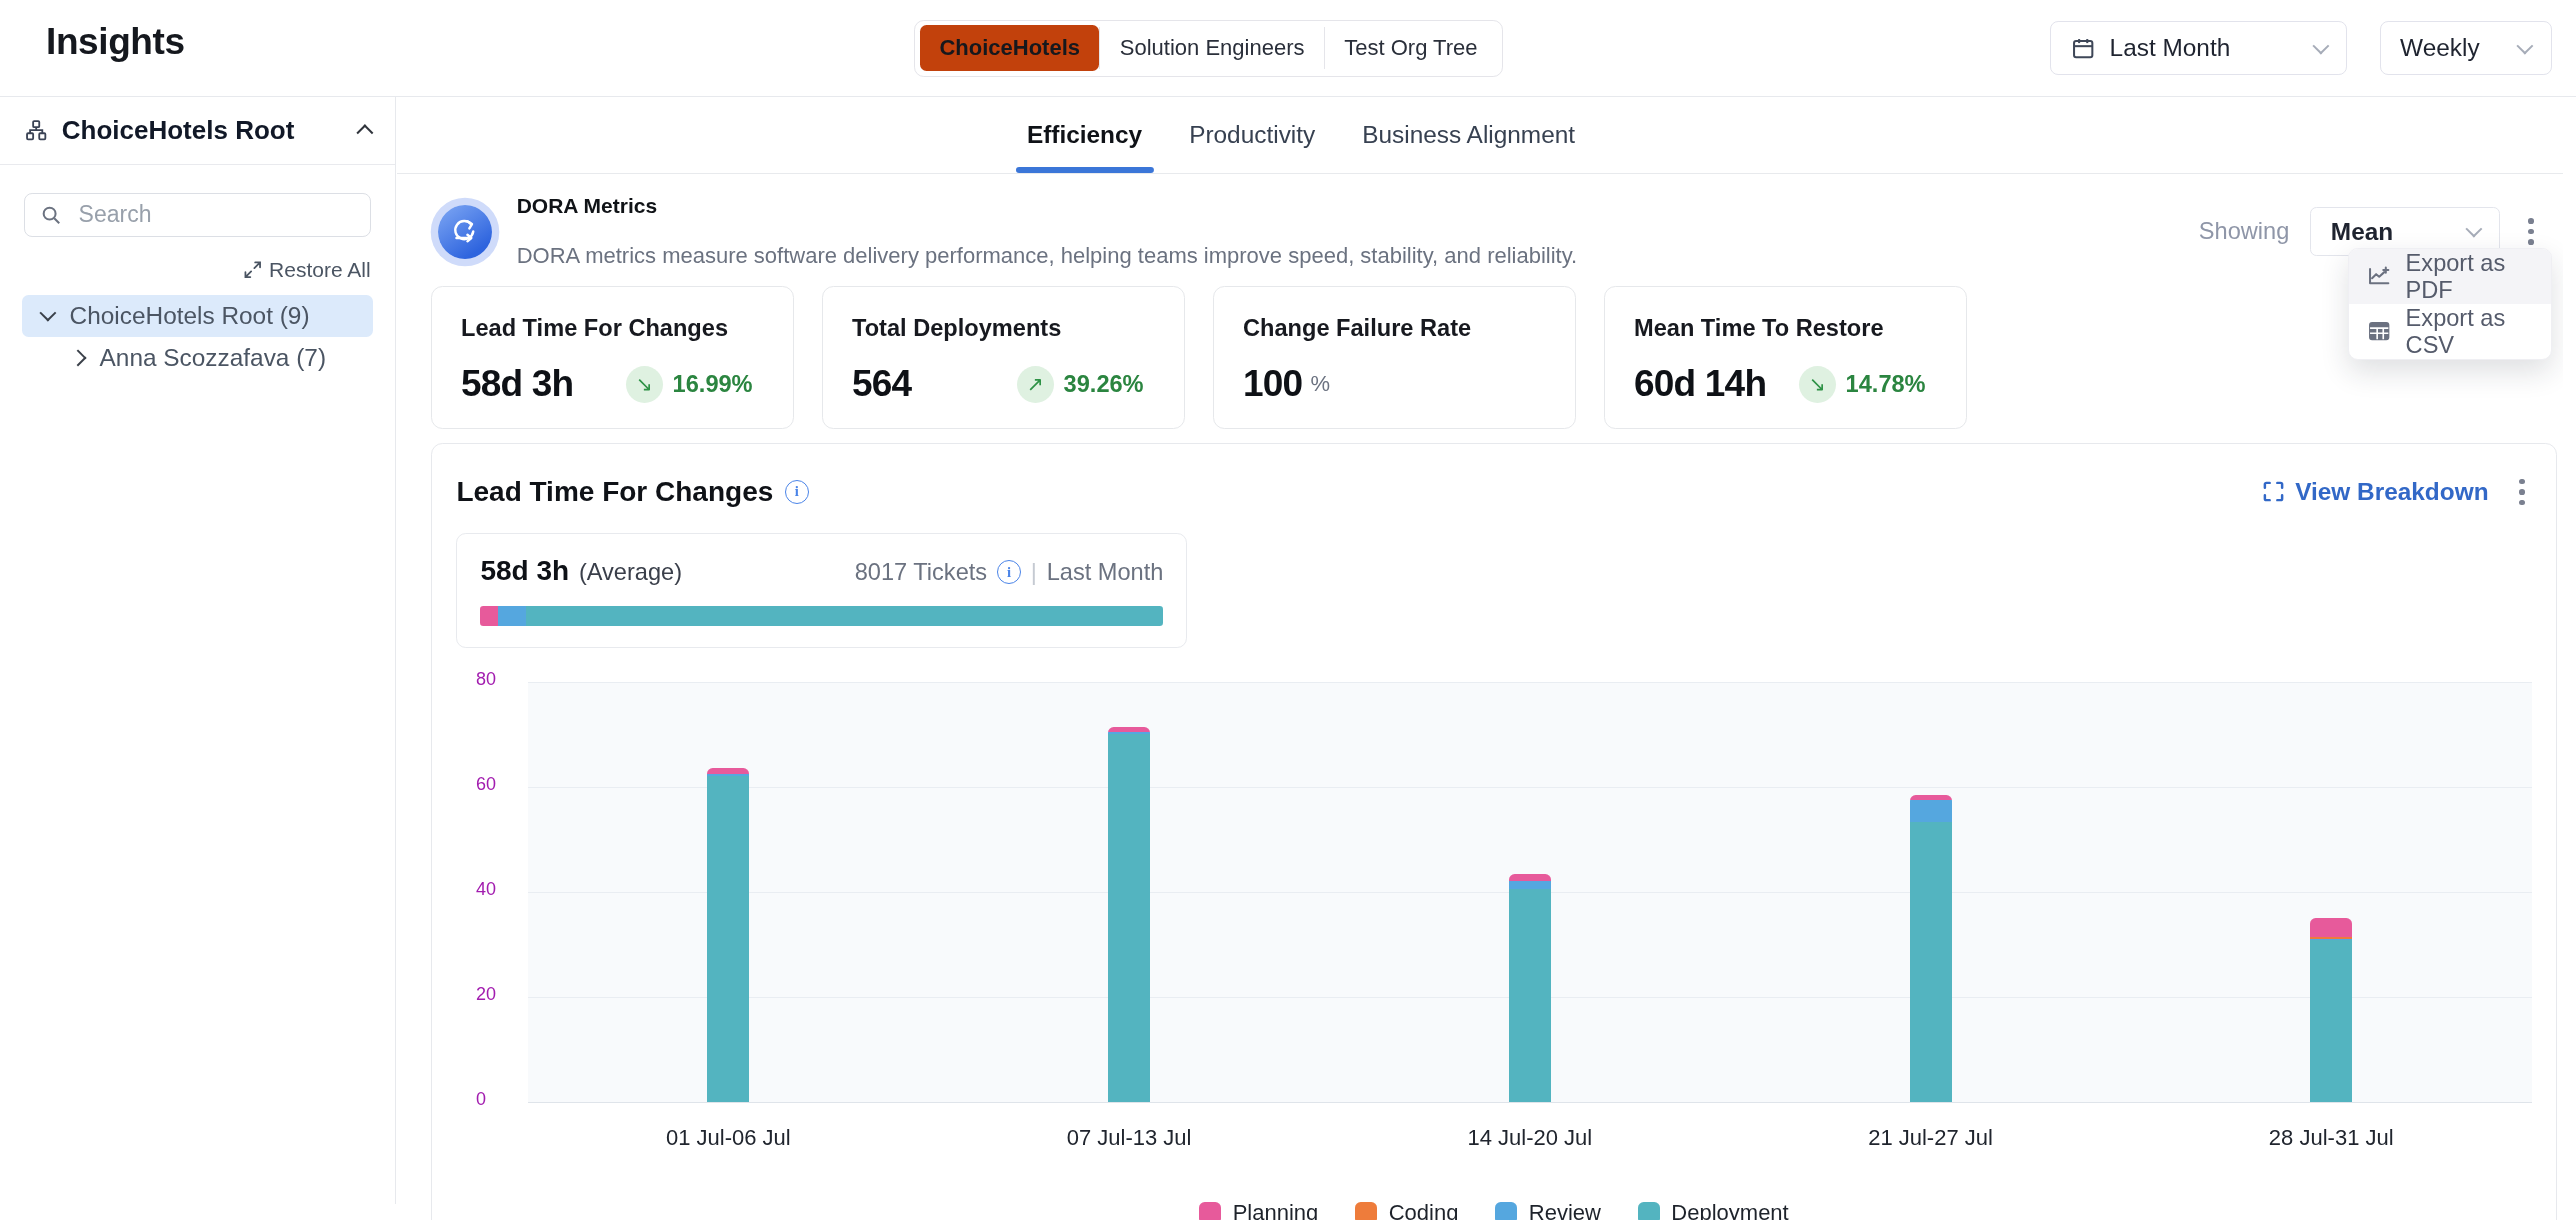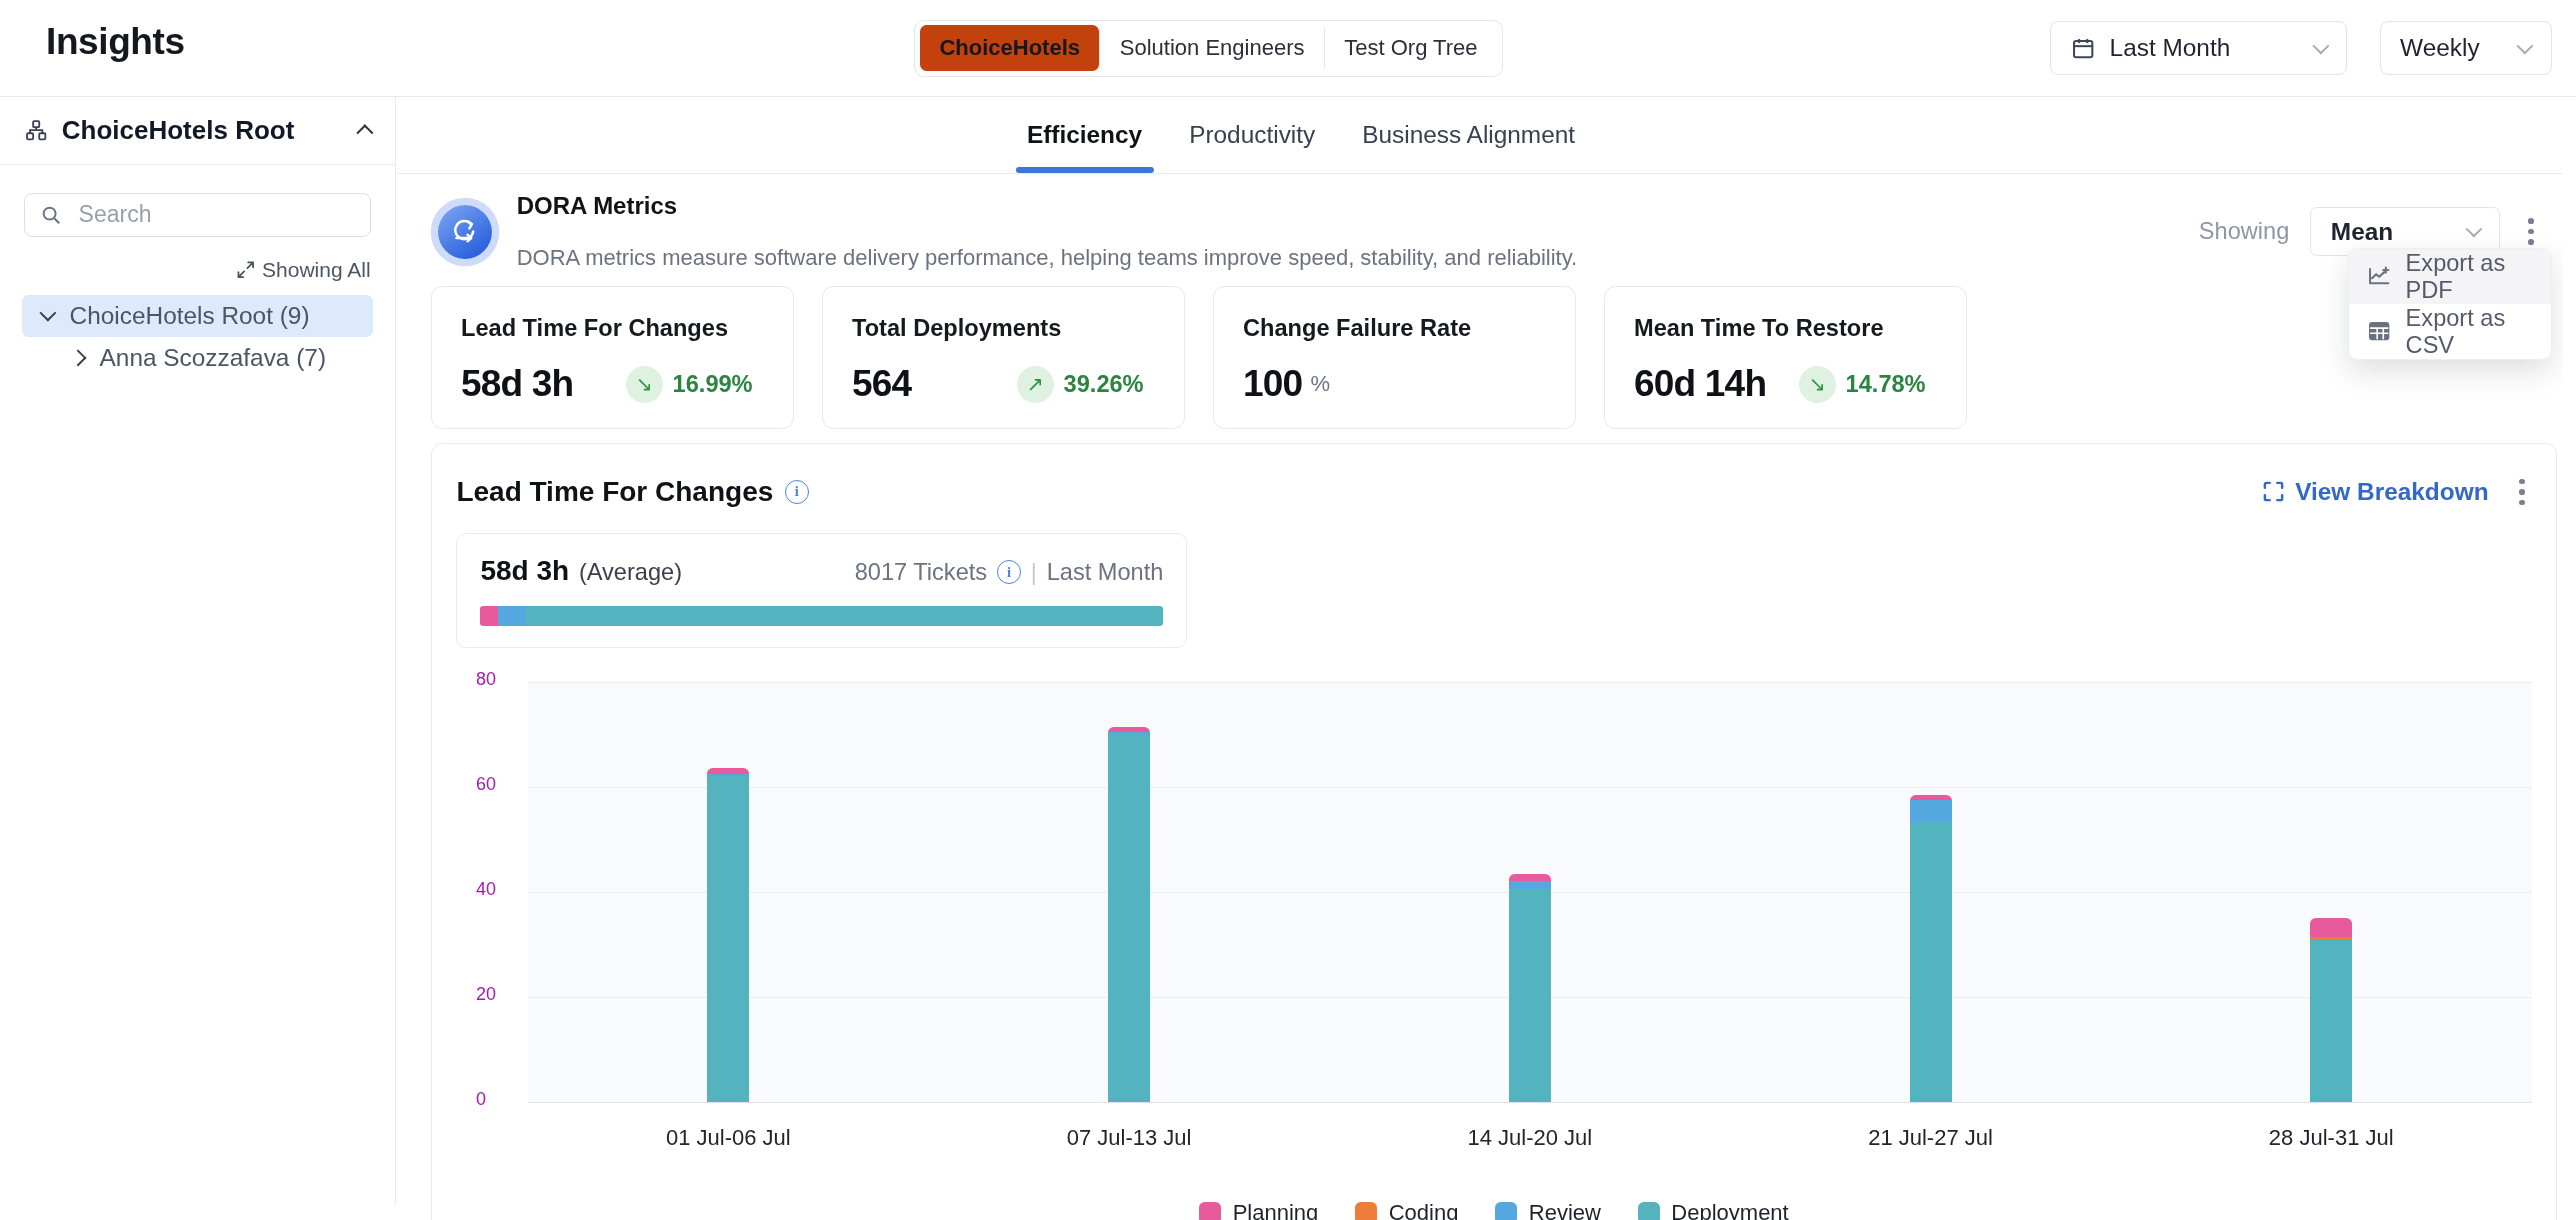--- a/index.html
+++ b/index.html
@@ -48,21 +48,21 @@
   .tabsrow{position:absolute;top:0;left:0;right:0;height:76px;border-bottom:0.8px solid #E8EAED;}
   .tabs-group{position:absolute;left:904px;top:0;bottom:0;transform:translateX(-50%);display:flex;gap:47px;}
   .tab{position:relative;display:flex;align-items:center;font-size:24.4px;color:#374151;cursor:pointer;white-space:nowrap;}
   .tab.active{font-weight:bold;color:#0F1217;}
   .tab.active::after{content:"";position:absolute;left:-11.4px;right:-11.4px;bottom:0;height:5.7px;background:#3B76D8;border-radius:4.9px;}
   
   .dora-head{position:absolute;top:85px;left:34px;right:0;height:99px;display:flex;align-items:center;}
   .dora-icon{position:relative;width:54px;height:54px;border-radius:50%;
        background:linear-gradient(145deg,#7FA8F4 0%,#2E64DE 80%);box-shadow:0 0 0 7.3px #CFDBFA;
        display:flex;align-items:center;justify-content:center;margin:0 24.4px 0 7.3px;}
-  .dora-texts .t{font-size:24px;font-weight:bold;color:#101317;}
+  .dora-texts .t{font-size:21px;font-weight:bold;color:#101317;}
   .dora-texts .d{font-size:22px;color:#6B7280;margin-top:25px;}
   .dora-right{margin-left:auto;display:flex;align-items:center;gap:21px;padding-right:23px;}
   .showing{font-size:23.6px;color:#8F96A8;}
   .sel-mean{width:190px;height:49px;font-size:24.4px;border-radius:6.5px;border-color:#E3E5EC;}
   .sel-mean .lbl{font-weight:600;}
   .kebab{display:flex;flex-direction:column;gap:4.9px;padding:6.5px;cursor:pointer;background:none;border:none;}
   .kebab i{width:5.7px;height:5.7px;border-radius:50%;background:#7A8090;}
   
   .export-menu{position:absolute;top:151px;right:11.4px;width:202px;background:#fff;border:0.8px solid #EFEFF3;
        border-radius:9.8px;box-shadow:0 11.4px 29px rgba(30,34,48,.14);z-index:50;overflow:hidden;}
@@ -171,21 +171,21 @@
       </span>
       <input type="text" placeholder="Search" style="">
     </div>
 
     <div class="expand-row">
       <span>
         <svg width="19.5" height="19.5" viewBox="0 0 24 24" fill="none" stroke="#4B5563" stroke-width="2.2" stroke-linecap="round">
           <path d="M14 10l7-7M15 3h6v6M10 14l-7 7M3 15v6h6"></path>
         </svg>
       </span>
-      <span>Showing All</span>
+      <span>Restore All</span>
     </div>
 
     <div class="tree">
       <div class="tree-row selected">
         <span class="chev down dark"></span>
         <span>ChoiceHotels Root (9)</span>
       </div>
       <div class="tree-row child">
         <span class="chev right"></span>
         <span>Anna Scozzafava (7)</span>

